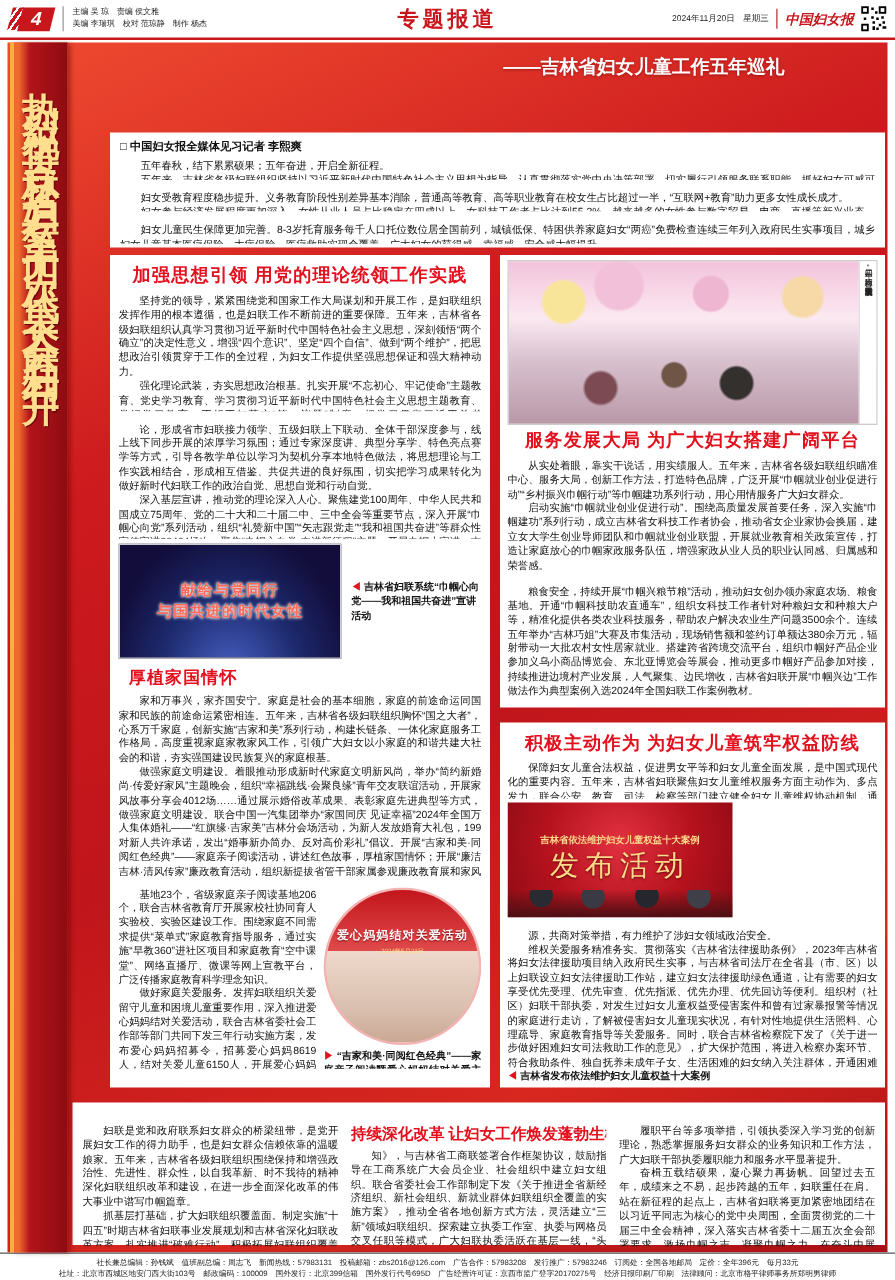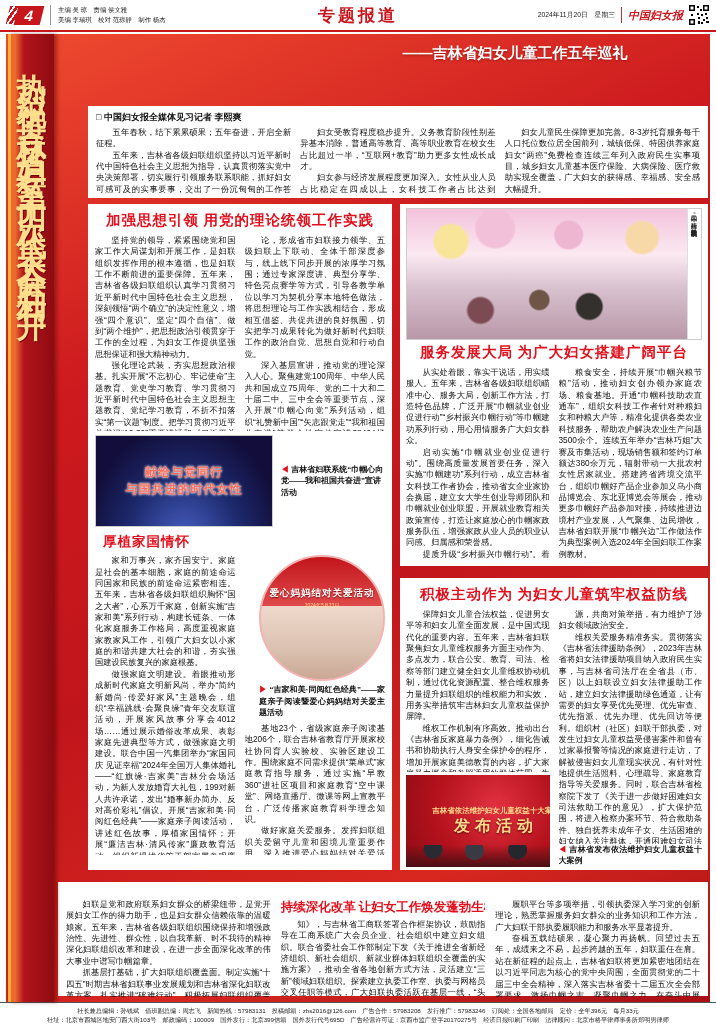--- a/index.html
+++ b/index.html
@@ -45,21 +45,21 @@
 
   
   .panel{position:absolute;background:#fff;z-index:2;box-sizing:border-box;}
   .p-intro{left:88px;top:106px;width:620px;height:92px;padding:5px 8px;}
   .p-left{left:88px;top:204px;width:304px;height:666px;padding:4px 7px;}
   .p-r1{left:400px;top:204px;width:308px;height:362px;padding:4px 6px;}
   .p-r2{left:400px;top:578px;width:308px;height:292px;padding:4px 6px;}
   .p-bottom{left:58px;top:882px;width:650px;height:114px;padding:17px 8px;}
 
   .byline{font-size:9px;font-weight:bold;margin-bottom:3px;}
-  .cols{display:flex;gap:9px;}
+  .cols{display:flex;gap:9px;flex-direction:column;}
   .col{flex:1;overflow:hidden;text-align:justify;}
   .col p{margin:0;text-indent:2em;font-size:8.3px;line-height:1.37;}
   .intro-cols{height:68px;}
 
   .h-red{color:#e3101e;font-weight:bold;text-align:center;font-size:14.5px;margin:3px 0 5px;
          font-family:"Liberation Serif",serif;letter-spacing:1px;}
   .h-red.small{font-size:13.5px;}
   .h-left{text-align:left;margin:6px 0 4px 8px;line-height:1.35;}
 
   .s1cols{height:196px;}
@@ -97,21 +97,21 @@
         radial-gradient(circle at 25% 78%,#7b4a52 0 5%,transparent 6%),
         linear-gradient(180deg,#f3c3dc 0%,#fbe9f1 35%,#d9c2cf 60%,#b998a8 100%);}
   .v-cap{position:absolute;right:0;top:0;bottom:0;width:13px;background:#fff;border-left:1px solid #ddd;
       display:flex;justify-content:center;}
   .v-cap span{writing-mode:vertical-rl;text-orientation:upright;font-size:6.3px;color:#222;line-height:13px;margin-top:2px;}
 
   .photo-release{width:180px;height:92px;flex:none;margin-top:3px;
       background:radial-gradient(circle at 50% 35%,#e23140 0%,#b5121d 55%,#8d0b14 100%);
       display:flex;flex-direction:column;align-items:center;justify-content:center;position:relative;overflow:hidden;}
   .photo-release .l1{color:#ffd98a;font-size:7.5px;font-weight:bold;white-space:nowrap;}
-  .photo-release .l2{color:#ffd98a;font-size:16px;font-weight:bold;letter-spacing:5px;
+  .photo-release .l2{color:#ffd98a;font-size:23px;font-weight:normal;letter-spacing:5px;
       font-family:"Liberation Serif",serif;text-shadow:0 1px 2px #5f060c;}
   .photo-release .people{position:absolute;left:0;right:0;bottom:0;height:22px;
       background:
         radial-gradient(circle at 15% 20%,#2a2a33 0 9px,transparent 10px),
         radial-gradient(circle at 38% 25%,#3a3a44 0 9px,transparent 10px),
         radial-gradient(circle at 62% 22%,#26262e 0 9px,transparent 10px),
         radial-gradient(circle at 85% 24%,#3f3f49 0 9px,transparent 10px),
         linear-gradient(180deg,transparent,#4a1015);}
 
   .r2col{display:flex;flex-direction:column;}

